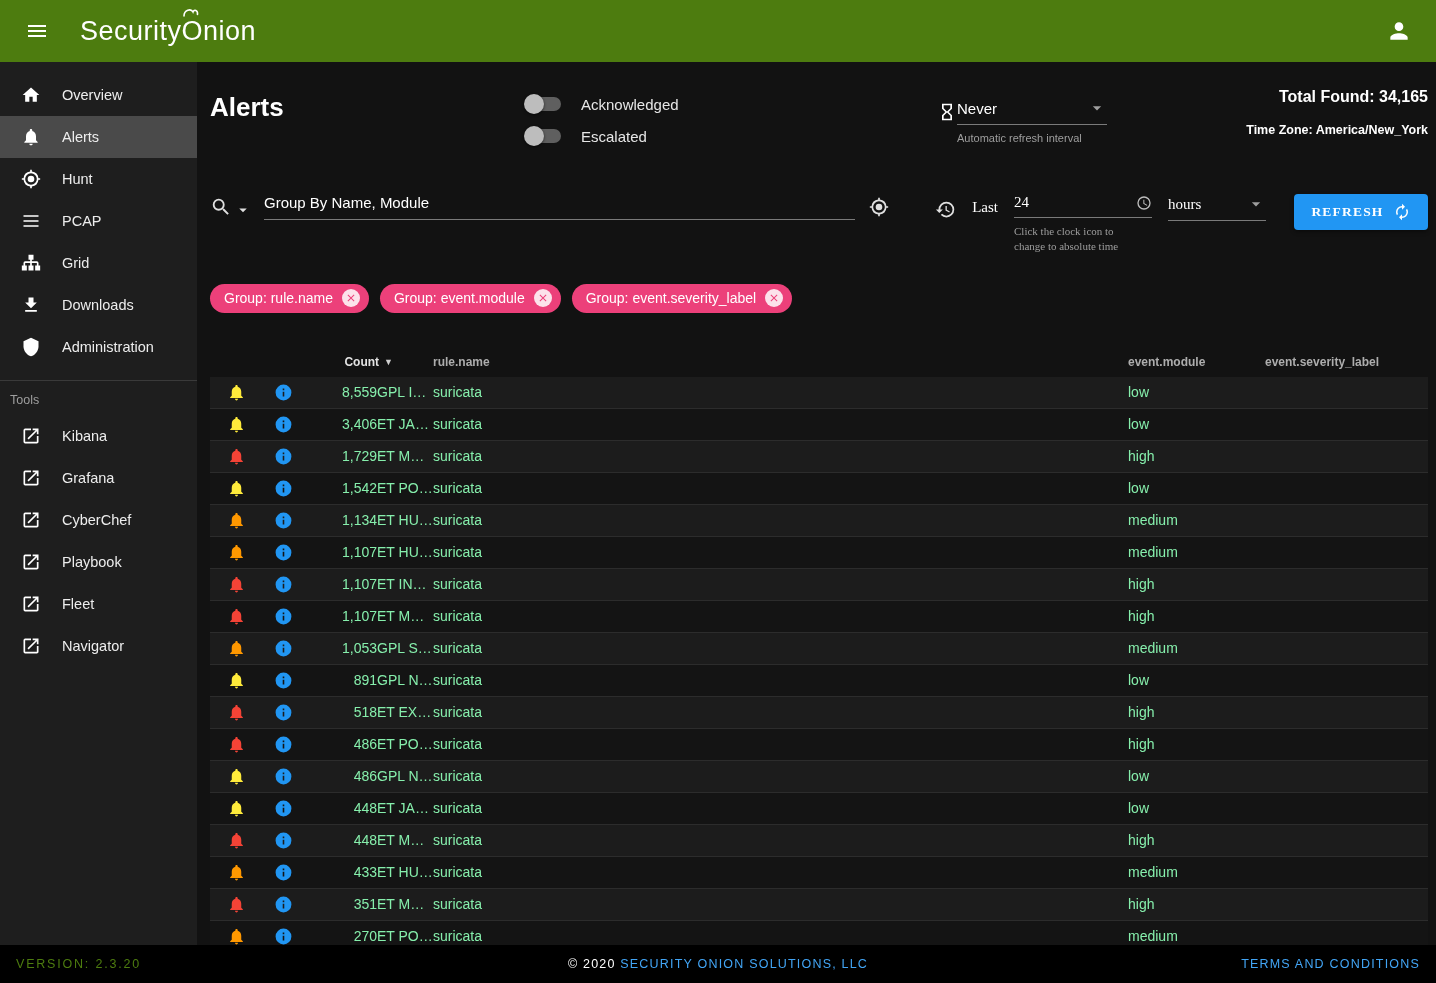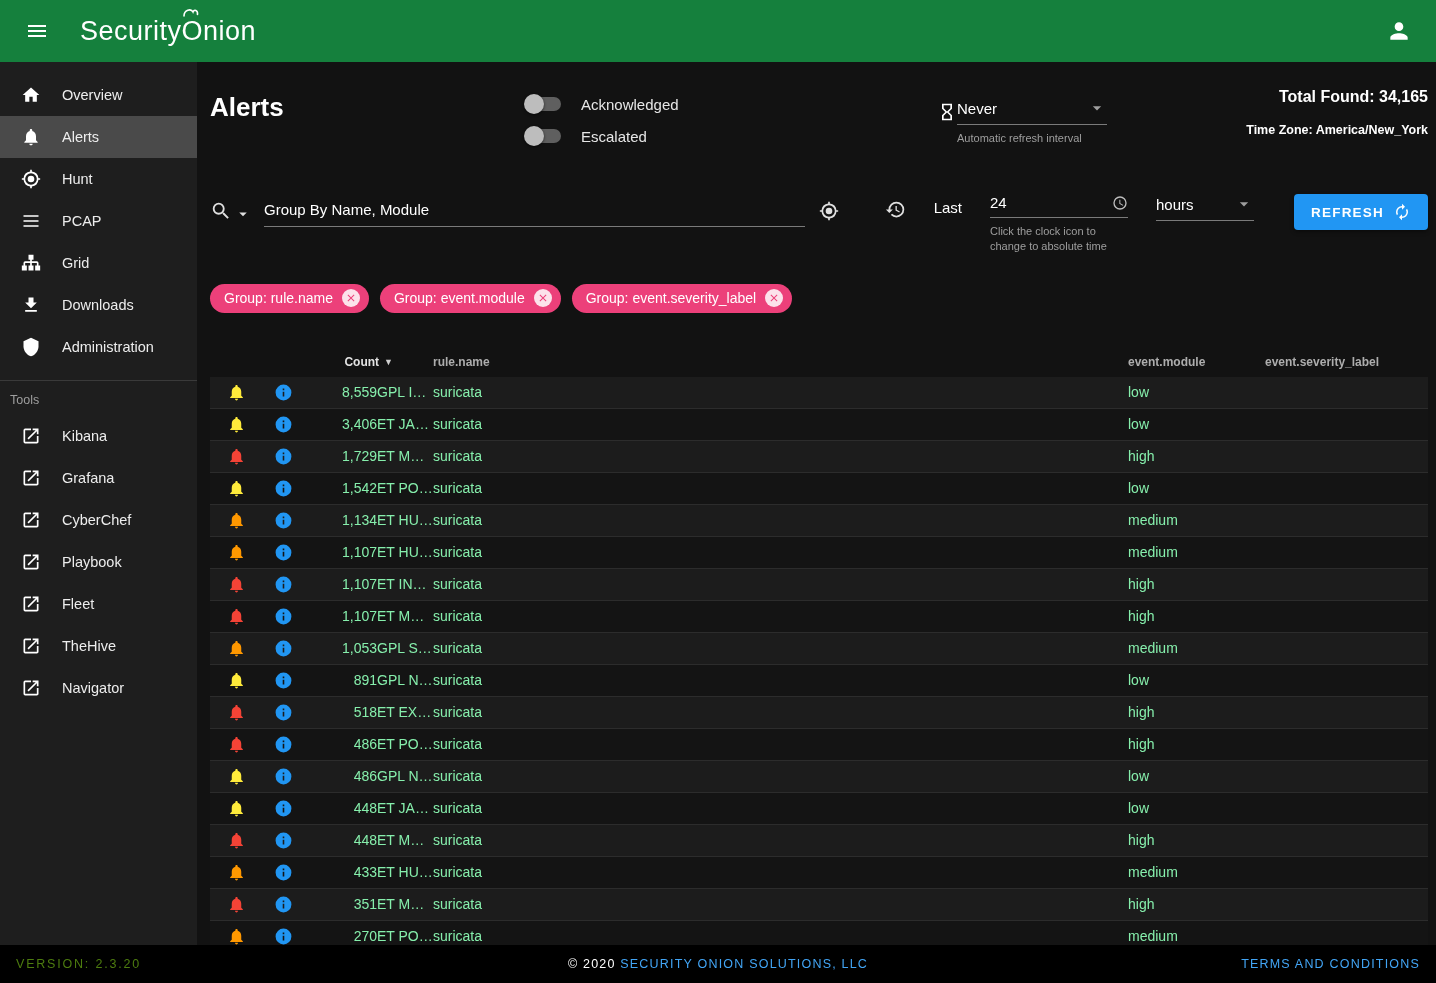--- a/index.html
+++ b/index.html
@@ -6,21 +6,21 @@
     --pink:#ec407a;
     --blue:#2196f3;
     --link:#42a5f5;
   }
   *{margin:0;padding:0;box-sizing:border-box;}
   html,body{width:1436px;height:983px;background:#121212;color:#fff;
     font-family:"Liberation Sans","DejaVu Sans",sans-serif;overflow:hidden;}
   .app{width:1436px;height:983px;display:flex;flex-direction:column;}
 
   
-  .topbar{flex:0 0 62px;background:#15803d;display:flex;align-items:center;padding:0 18px;}
+  .topbar{flex:0 0 62px;background:#4d7c0f;display:flex;align-items:center;padding:0 18px;}
   .icon-btn{background:none;border:none;color:#fff;width:38px;height:38px;display:flex;
     align-items:center;justify-content:center;cursor:pointer;}
   .icon{display:inline-block;}
   .logo{margin-left:24px;font-size:27px;font-weight:400;color:#fff;display:flex;align-items:baseline;letter-spacing:.5px;}
   .logo-o{position:relative;display:inline-block;}
   .logo-swirl{position:absolute;top:-9px;left:0;width:18px;height:11px;}
   .topbar-spacer{flex:1;}
 
   
   .body{flex:1;display:flex;min-height:0;}
@@ -53,25 +53,25 @@
   .row1-spacer{flex:1;}
   .totals{text-align:right;margin-top:2px;}
   .total-found{font-size:16px;font-weight:bold;white-space:nowrap;}
   .timezone{font-size:12.5px;font-weight:bold;margin-top:17px;white-space:nowrap;}
 
   
   .row2{display:flex;align-items:flex-start;margin-bottom:30px;}
   .search-group{flex:1;display:flex;align-items:center;margin-right:46px;min-width:0;}
   .search-group .icon{color:#e0e0e0;}
   .chev{color:#9e9e9e;margin:6px 2px 0 2px;}
-  .search-input-wrap{flex:1;border-bottom:1px solid #7a7a7a;margin-left:10px;padding-bottom:7px;min-width:0;margin-top:7px;}
+  .search-input-wrap{flex:1;border-bottom:1px solid #7a7a7a;margin-left:10px;padding-bottom:7px;min-width:0;}
   .search-input{width:100%;background:transparent;border:none;outline:none;color:#fff;font-size:15px;
     font-family:inherit;}
   .target-ico{margin-left:14px;color:#e0e0e0;}
-  .time-group{display:flex;align-items:flex-start;gap:28px;}
+  .time-group{display:flex;align-items:flex-start;gap:16px;font-family:Liberation Serif, serif;}
   .history-ico{color:#e0e0e0;margin-top:5px;}
   .last-label{font-size:15px;color:#fff;margin-top:5px;}
   .time-field{display:flex;flex-direction:column;width:138px;}
   .time-field .underfield{cursor:text;}
   .uf-input{width:90px;background:transparent;border:none;outline:none;color:#fff;font-size:15px;font-family:inherit;}
   .clock-ico{color:#bdbdbd;cursor:pointer;}
   .time-caption{width:132px;}
   .unit-select{width:98px;}
   .menu-down{color:#9e9e9e;}
   .refresh-btn{margin-left:12px;height:36px;min-width:134px;background:var(--blue);color:#fff;border:none;
@@ -215,26 +215,20 @@
           <div class="nav-item">
             <svg class="icon nav-ico" width="20" height="20" viewBox="0 0 24 24" fill="currentColor">
               <path d="M19 19H5V5h7V3H5a2 2 0 0 0-2 2v14a2 2 0 0 0 2 2h14c1.1 0 2-.9 2-2v-7h-2v7zM14 3v2h3.59l-9.83 9.83 1.41 1.41L19 6.41V10h2V3h-7z"></path>
             </svg>
             <span class="nav-label">Fleet</span>
           </div>
           <div class="nav-item">
             <svg class="icon nav-ico" width="20" height="20" viewBox="0 0 24 24" fill="currentColor">
               <path d="M19 19H5V5h7V3H5a2 2 0 0 0-2 2v14a2 2 0 0 0 2 2h14c1.1 0 2-.9 2-2v-7h-2v7zM14 3v2h3.59l-9.83 9.83 1.41 1.41L19 6.41V10h2V3h-7z"></path>
             </svg>
-            <span class="nav-label">TheHive</span>
-          </div>
-          <div class="nav-item">
-            <svg class="icon nav-ico" width="20" height="20" viewBox="0 0 24 24" fill="currentColor">
-              <path d="M19 19H5V5h7V3H5a2 2 0 0 0-2 2v14a2 2 0 0 0 2 2h14c1.1 0 2-.9 2-2v-7h-2v7zM14 3v2h3.59l-9.83 9.83 1.41 1.41L19 6.41V10h2V3h-7z"></path>
-            </svg>
             <span class="nav-label">Navigator</span>
           </div>
         </nav>
     </aside>
 
     <main class="content">
 
       <div class="row1">
         <h1 class="page-title">Alerts</h1>
 

